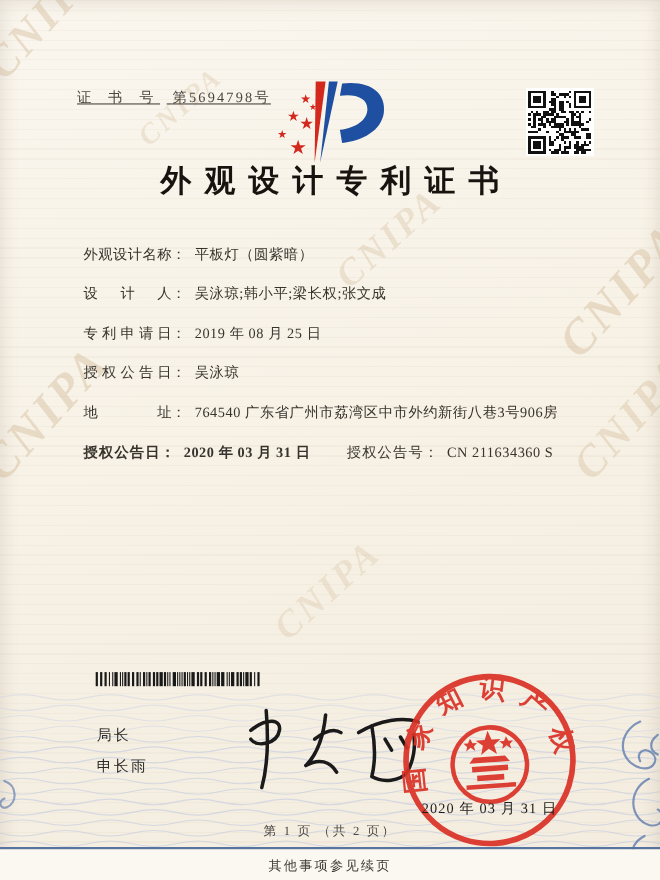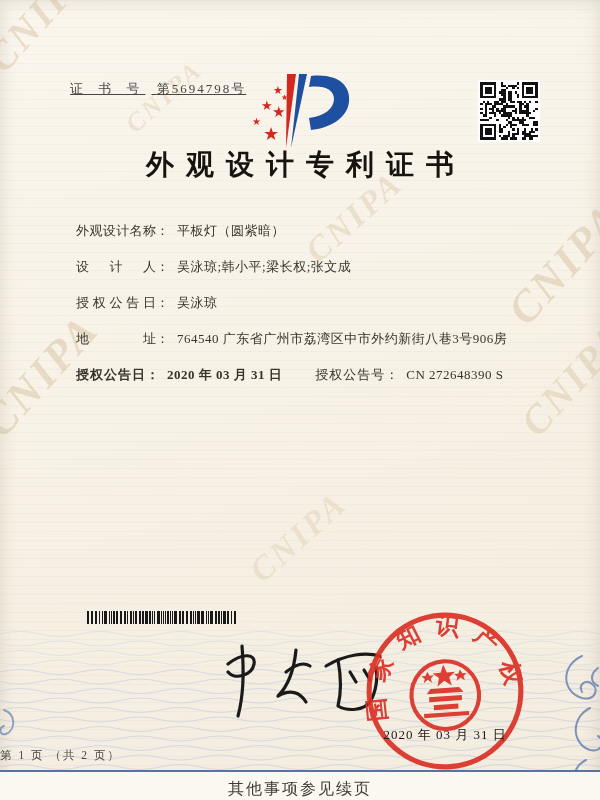--- a/index.html
+++ b/index.html
@@ -28,26 +28,26 @@
   .body-text{position:absolute;left:70px;top:468px;width:464px;font-size:12.5px;line-height:1.84;
         text-align:justify;color:var(--ink,#37342e);}
   .body-text p{margin:0;text-indent:2em;}
   .barcode{position:absolute;left:85px;top:611px;}
   .signoff{position:absolute;left:88px;top:660px;font-size:13.5px;color:#2e2c28;letter-spacing:2px;}
   .signoff div{margin-bottom:10px;}
   .signature{position:absolute;left:198px;top:642px;}
   .seal{position:absolute;left:363px;top:609px;transform:rotate(-4deg);}
   .seal-date{position:absolute;left:365px;top:726px;width:160px;text-align:center;
         font-size:13px;letter-spacing:1px;color:#1d1b18;}
-  .page-num{position:absolute;left:0;top:748px;width:600px;
+  .page-num{position:absolute;left:0;top:748px;width:600px;text-align:center;
         font-size:11.5px;letter-spacing:2px;color:#4a4740;}
   .bottom-line{position:absolute;left:0;top:770px;width:600px;height:2px;background:var(--line_blue,#56749f);}
   .below-strip{position:absolute;left:0;top:772px;width:600px;height:28px;background:#fbf8f1;}
   .continuation{position:absolute;left:0;top:779px;width:600px;text-align:center;
-        font-size:16px;letter-spacing:2px;color:#3f3c36;}
+        font-size:12px;letter-spacing:2px;color:#3f3c36;}
   .waves{position:absolute;left:0;top:626px;pointer-events:none;}
   .ornament-right{position:absolute;left:520px;top:648px;pointer-events:none;}
   .ornament-left{position:absolute;left:0;top:700px;pointer-events:none;}
 </style>
 </head>
 <body>
 
 <div class="page">
 
   <div class="texture"></div>
@@ -327,31 +327,34 @@
   <h1 class="title">外观设计专利证书</h1>
 
   <div class="fields">
     <div class="frow">
       <span class="flabel">外观设计名称</span><span class="colon">：</span><span class="fvalue">平板灯（圆紫暗）</span>
     </div>
     <div class="frow">
       <span class="flabel">设计人</span><span class="colon">：</span><span class="fvalue">吴泳琼;韩小平;梁长权;张文成</span>
     </div>
     <div class="frow">
+      <span class="flabel">专利申请日</span><span class="colon">：</span><span class="fvalue">2019 年 08 月 25 日</span>
+    </div>
+    <div class="frow">
       <span class="flabel">授权公告日</span><span class="colon">：</span><span class="fvalue">吴泳琼</span>
     </div>
     <div class="frow">
       <span class="flabel">地址</span><span class="colon">：</span><span class="fvalue">764540 广东省广州市荔湾区中市外约新街八巷3号906房</span>
     </div>
     <div class="frow">
       <span class="grant-group1">
         <span class="flabel2">授权公告日</span><span class="colon">：</span><span class="fvalue">2020 年 03 月 31 日</span>
       </span>
       <span>
-        <span class="flabel2">授权公告号</span><span class="colon">：</span><span class="fvalue">CN 272648390 S</span>
+        <span class="flabel2">授权公告号</span><span class="colon">：</span><span class="fvalue">CN 211634360 S</span>
       </span>
     </div>
   </div>
 
   <div class="body-text">
   </div>
 
   <svg class="barcode" width="156" height="13" viewBox="0 0 156 13" id="barcode" fill="#191919">
       <rect x="2" y="0" width="2" height="13"></rect>
       <rect x="6" y="0" width="2" height="13"></rect>
@@ -396,20 +399,24 @@
       <rect x="125" y="0" width="3" height="13"></rect>
       <rect x="130" y="0" width="2" height="13"></rect>
       <rect x="133" y="0" width="2" height="13"></rect>
       <rect x="136" y="0" width="1" height="13"></rect>
       <rect x="138" y="0" width="3" height="13"></rect>
       <rect x="142" y="0" width="2" height="13"></rect>
       <rect x="146" y="0" width="1" height="13"></rect>
       <rect x="149" y="0" width="2" height="13"></rect>
     </svg>
 
+  <div class="signoff">
+    <div>局长</div>
+    <div>申长雨</div>
+  </div>
 
   <svg class="signature" width="195" height="85" viewBox="0 0 195 85">
     <g fill="none" stroke="#1a1a1a" stroke-width="3.2" stroke-linecap="round" stroke-linejoin="round">
       <path d="M30,22 C45,10 58,12 56,22 C54,34 36,38 30,30"></path>
       <path d="M44,4 C46,28 46,52 40,74"></path>
       <path d="M88,30 C98,22 106,20 112,24"></path>
       <path d="M98,8 C96,28 90,44 80,54 C92,47 102,50 108,60"></path>
       <path d="M128,24 C148,12 168,10 182,14"></path>
       <path d="M140,18 C143,34 143,52 140,64 C150,70 166,68 172,60 C178,50 180,36 178,26"></path>
       <path d="M152,30 l6,10"></path>

